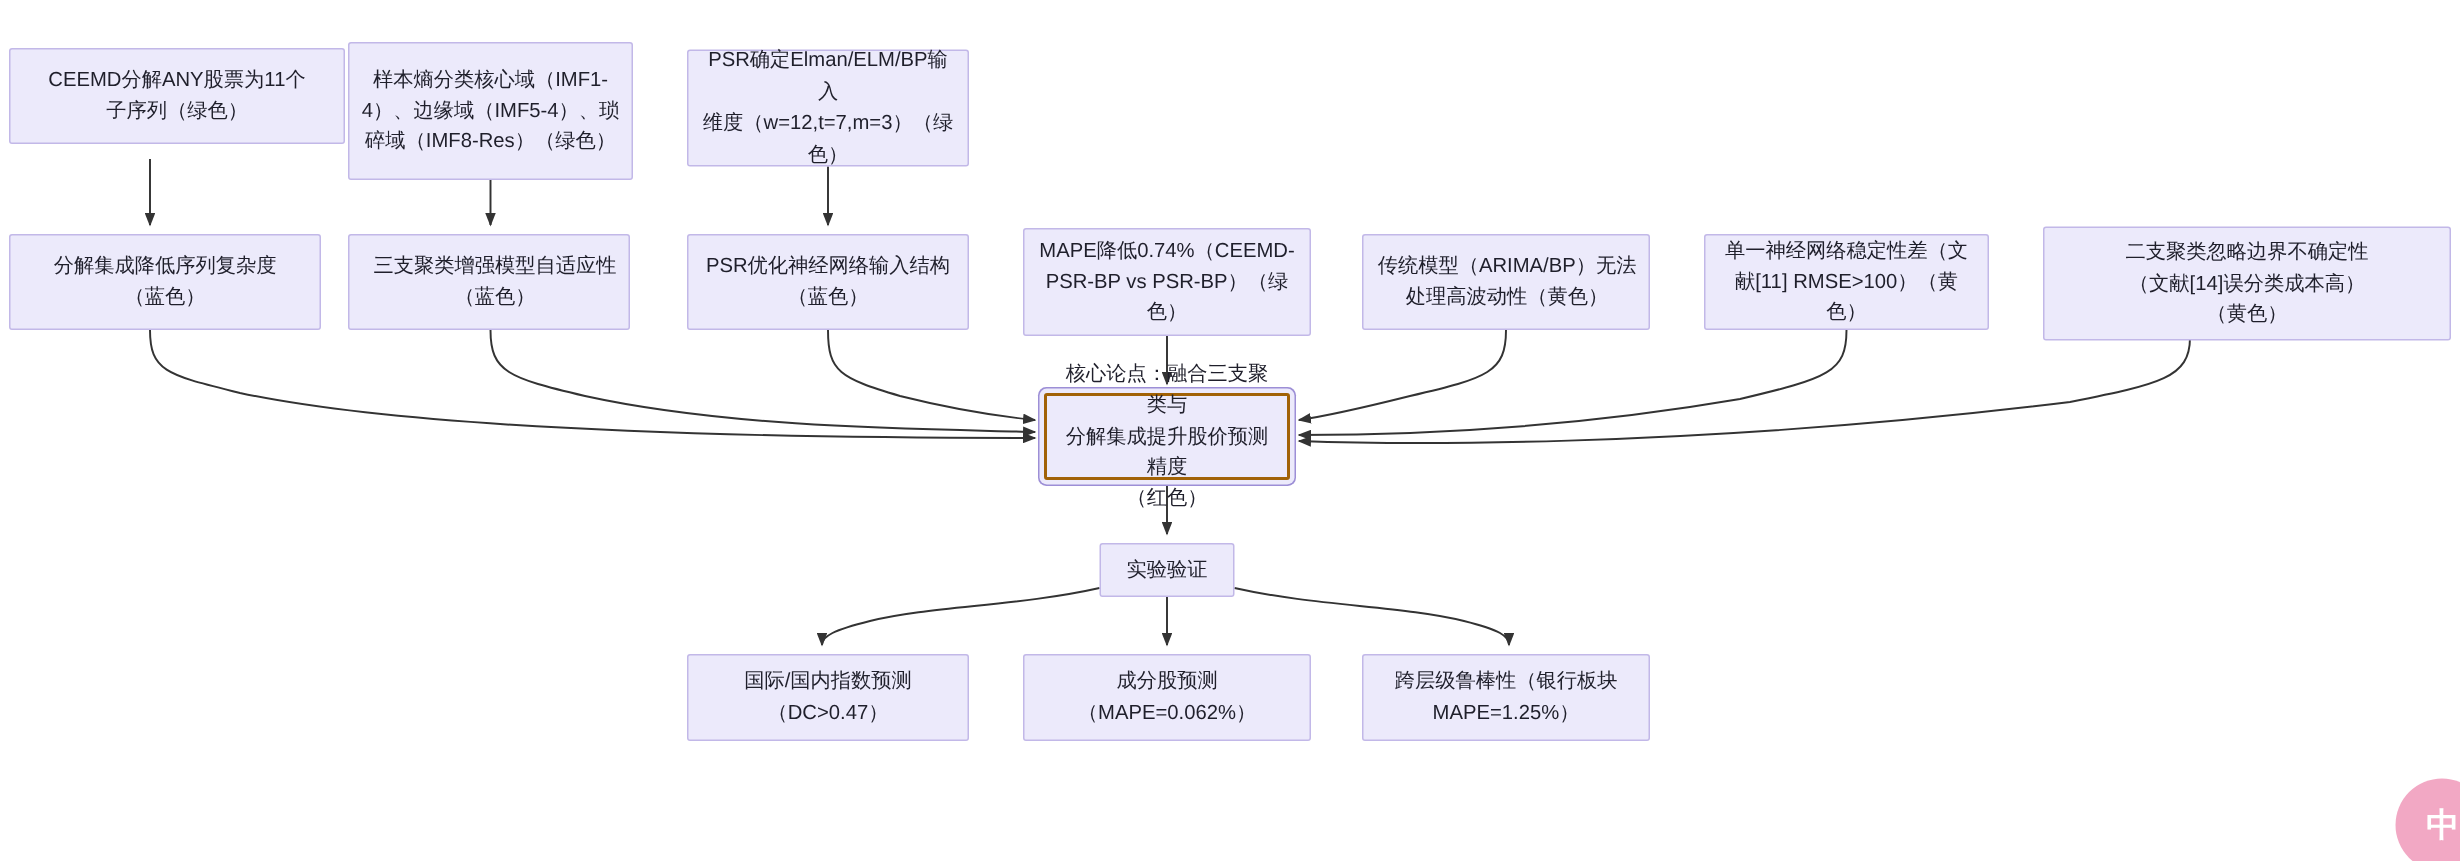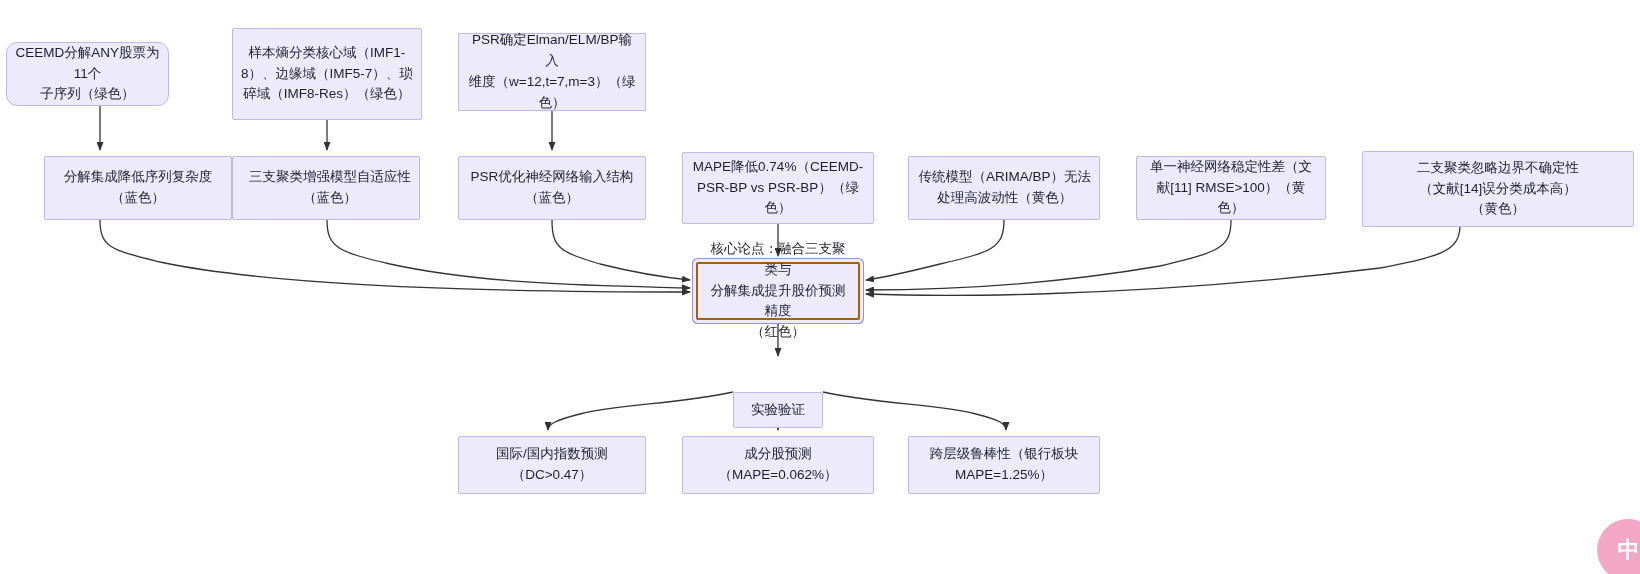--- a/index.html
+++ b/index.html
@@ -88,35 +88,35 @@
         <path d="M1231,220 C1231,248 1219,252 1160,266 C1020,290 900,290 866,290" marker-end="url(#arrowhead)"></path>
         <path d="M1460,225 C1460,252 1440,256 1380,268 C1120,300 920,296 866,294" marker-end="url(#arrowhead)"></path>
         <path d="M778,322 L778,356" marker-end="url(#arrowhead)"></path>
         <path d="M733,392 C680,404 620,404 580,414 C556,420 548,424 548,430" marker-end="url(#arrowhead)"></path>
         <path d="M778,398 L778,430" marker-end="url(#arrowhead)"></path>
         <path d="M823,392 C876,404 936,404 976,414 C1000,420 1006,424 1006,430" marker-end="url(#arrowhead)"></path>
       </g>
   </svg>
 
   <div id="node-layer">
-      <div class="node" style="left: 6px; top: 42px; width: 163px; height: 64px; border-radius: 11px;">
+      <div class="node" style="left: 6px; top: 32px; width: 224px; height: 64px;">
         <span class="txt">CEEMD分解ANY股票为11个
 子序列（绿色）</span>
       </div>
       <div class="node" style="left: 232px; top: 28px; width: 190px; height: 92px;">
         <span class="txt">样本熵分类核心域（IMF1-
-8）、边缘域（IMF5-7）、琐
+4）、边缘域（IMF5-4）、琐
 碎域（IMF8-Res）（绿色）</span>
       </div>
       <div class="node" style="left: 458px; top: 33px; width: 188px; height: 78px;">
         <span class="txt">PSR确定Elman/ELM/BP输入
 维度（w=12,t=7,m=3）（绿
 色）</span>
       </div>
-      <div class="node" style="left: 6px; top: 156px; width: 188px; height: 64px; margin-left: 38px;">
+      <div class="node" style="left: 6px; top: 156px; width: 208px; height: 64px;">
         <span class="txt">分解集成降低序列复杂度
 （蓝色）</span>
       </div>
       <div class="node" style="left: 232px; top: 156px; width: 188px; height: 64px; padding-left: 16px;">
         <span class="txt">三支聚类增强模型自适应性
 （蓝色）</span>
       </div>
       <div class="node" style="left: 458px; top: 156px; width: 188px; height: 64px;">
         <span class="txt">PSR优化神经网络输入结构
 （蓝色）</span>
@@ -137,21 +137,21 @@
       <div class="node" style="left: 1362px; top: 151px; width: 272px; height: 76px;">
         <span class="txt">二支聚类忽略边界不确定性
 （文献[14]误分类成本高）
 （黄色）</span>
       </div>
       <div class="node core" style="left: 696px; top: 262px; width: 164px; height: 58px;">
         <span class="txt">核心论点：融合三支聚类与
 分解集成提升股价预测精度
 （红色）</span>
       </div>
-      <div class="node" style="left: 733px; top: 362px; width: 90px; height: 36px; margin-top: 30px;">
+      <div class="node" style="left: 733px; top: 362px; width: 90px; height: 36px;">
         <span class="txt">实验验证</span>
       </div>
       <div class="node" style="left: 458px; top: 436px; width: 188px; height: 58px;">
         <span class="txt">国际/国内指数预测
 （DC&gt;0.47）</span>
       </div>
       <div class="node" style="left: 682px; top: 436px; width: 192px; height: 58px;">
         <span class="txt">成分股预测
 （MAPE=0.062%）</span>
       </div>

